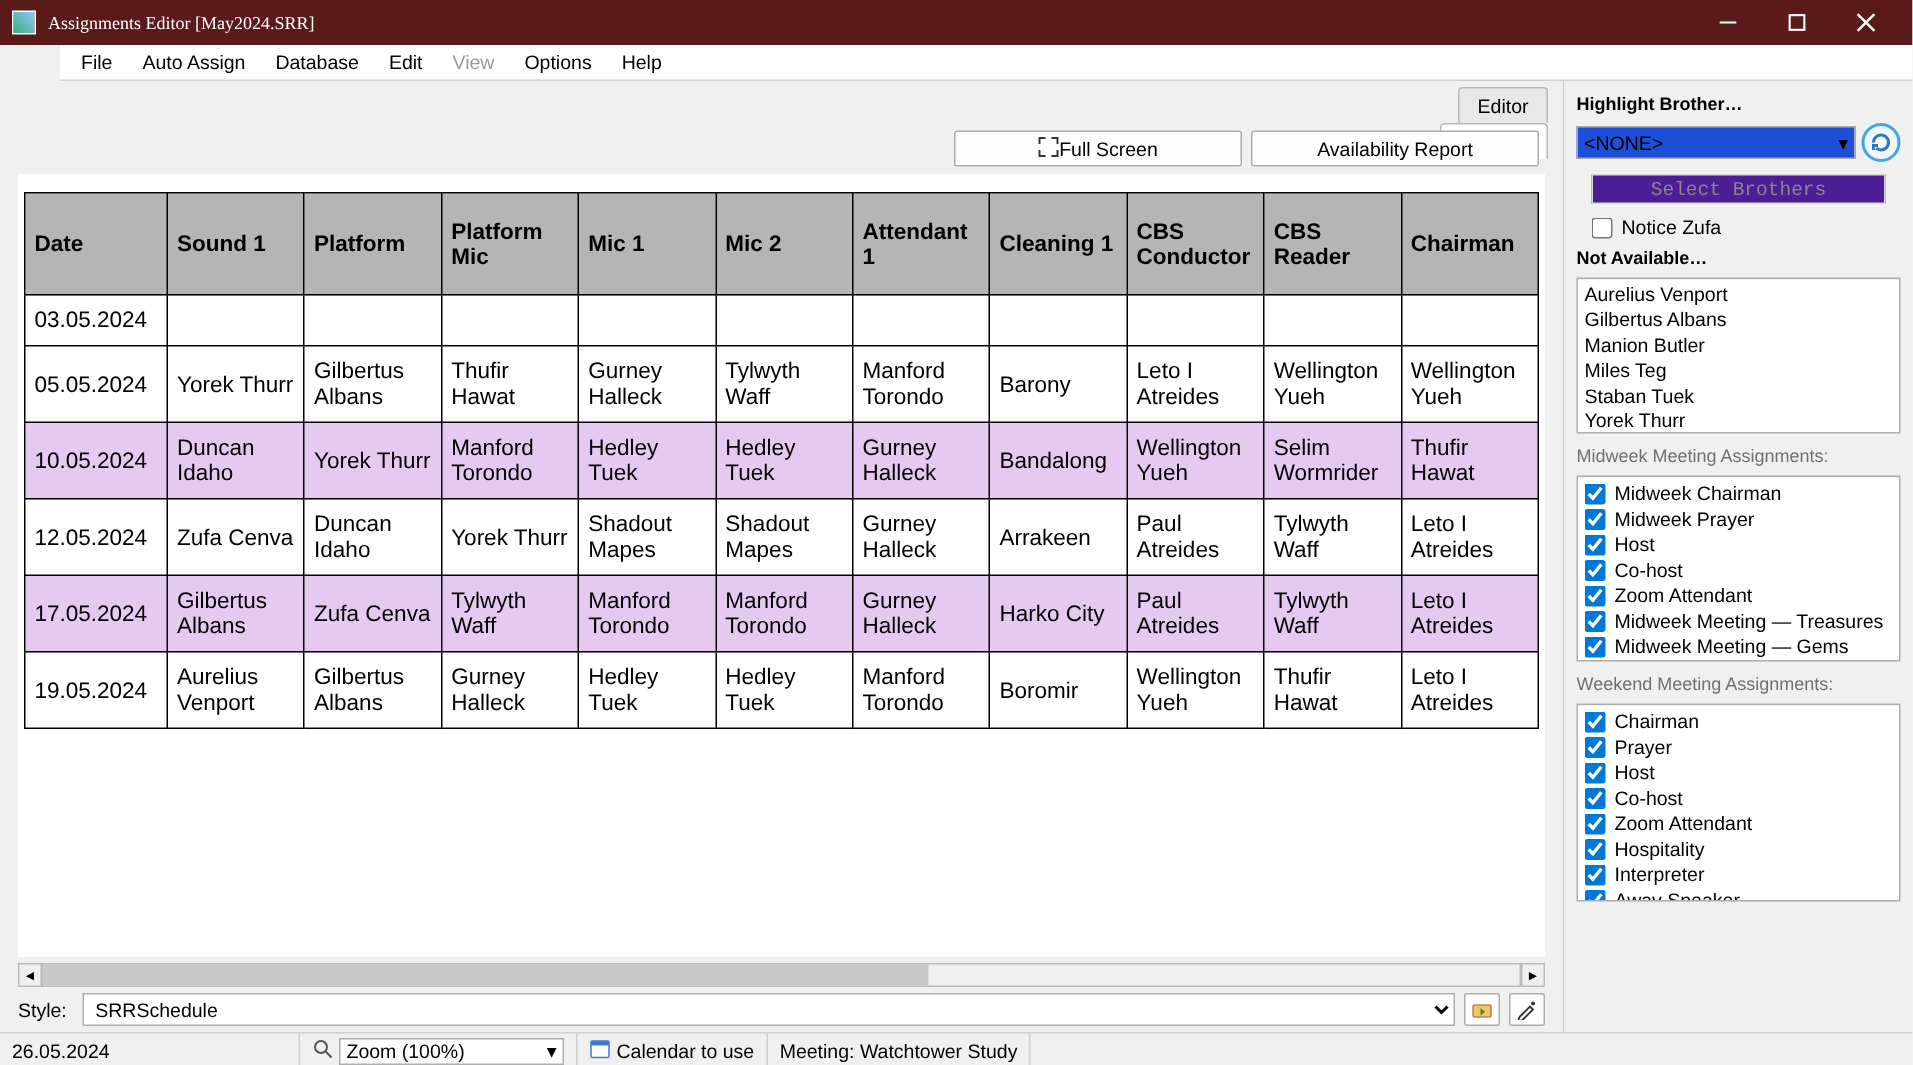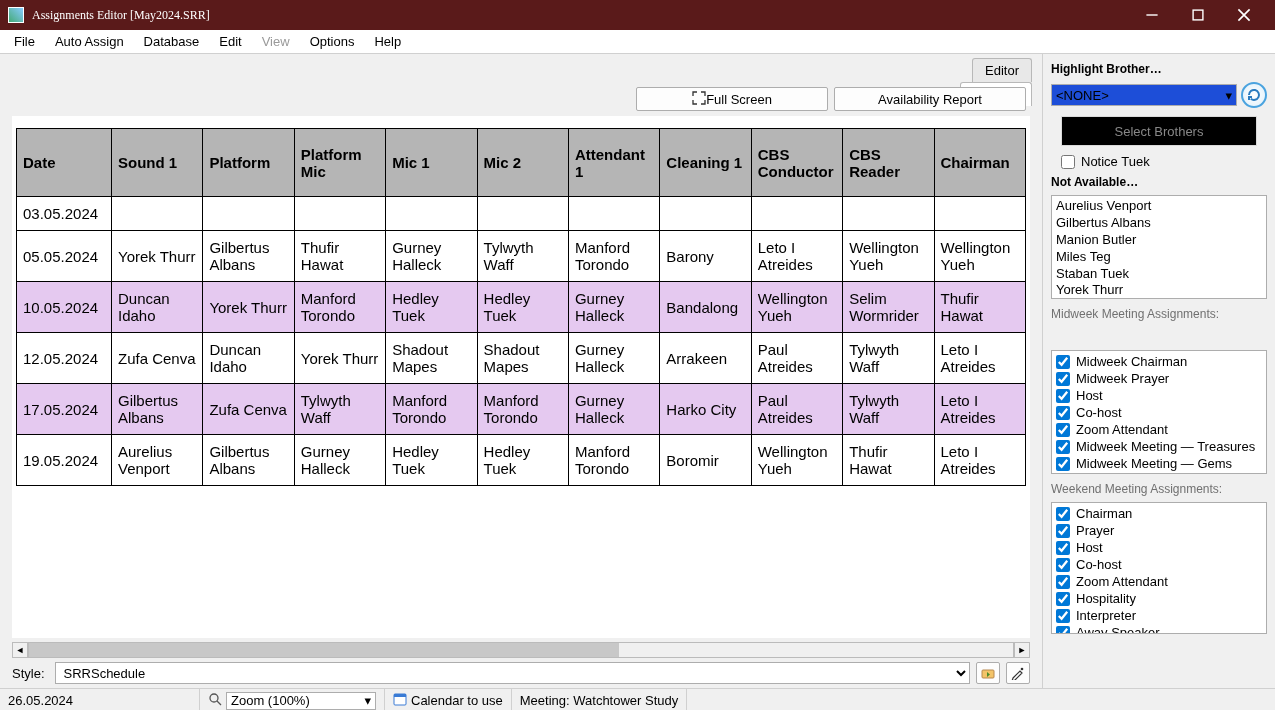--- a/index.html
+++ b/index.html
@@ -6,21 +6,21 @@
 html, body { width: 1275px; height: 710px; background: #f0f0f0; }
 
 
 .titlebar { height: 30px; background: #5a1a1a; color: #fff; display: flex; align-items: center; padding: 0 8px; }
 .titlebar .app-icon { width: 16px; height: 16px; background: linear-gradient(45deg,#4a7,#8cf); margin-right: 8px; border: 1px solid #fff; }
 .titlebar .title { flex: 1; font-size: 12px; font-family: Liberation Serif, serif; }
 .titlebar .win-btns { display: flex; }
 .titlebar .win-btn { width: 46px; height: 30px; display: flex; align-items: center; justify-content: center; color: #fff; cursor: pointer; }
 
 
-.menubar { height: 24px; background: #fff; border-bottom: 1px solid #d0d0d0; display: flex; align-items: center; padding: 0 4px; }
+.menubar { height: 24px; background: #fff; border-bottom: 1px solid #d0d0d0; display: flex; align-items: center; padding: 0 4px; margin-left: 40px; }
 .menubar .menu-item { padding: 2px 10px; cursor: pointer; }
 .menubar .menu-item.disabled { color: #9a9a9a; cursor: default; }
 
 
 .content { display: flex; height: calc(100% - 30px - 24px - 22px); }
 
 
 .left { flex: 1; display: flex; flex-direction: column; border-right: 1px solid #d0d0d0; background: #f0f0f0; }
 
 .tabs-row { height: 28px; display: flex; align-items: flex-end; padding: 4px 8px 0 8px; flex-direction: column; }
@@ -53,29 +53,29 @@
 .style-row label { margin-right: 4px; }
 .style-select { flex: 1; height: 22px; border: 1px solid #adadad; background: #fff; padding: 0 4px; }
 .icon-btn { width: 24px; height: 22px; border: 1px solid #adadad; background: #fdfdfd; display: flex; align-items: center; justify-content: center; cursor: pointer; border-radius: 2px; }
 
 
 .right { width: 232px; background: #f0f0f0; padding: 8px; display: flex; flex-direction: column; gap: 6px; overflow: hidden; }
 .right .heading { font-weight: 600; font-size: 12px; }
 .combo-row { display: flex; align-items: center; gap: 4px; }
 .combo { flex: 1; height: 22px; border: 1px solid #adadad; background: #1d4ed8; display: flex; align-items: center; justify-content: space-between; padding: 0 4px; cursor: pointer; }
 .refresh-btn { width: 26px; height: 26px; border: 2px solid #4aa3df; border-radius: 50%; display: flex; align-items: center; justify-content: center; color: #2a7bbf; cursor: pointer; background: radial-gradient(#fff,#dff0fb); }
-.select-brothers { height: 30px; border: 1px solid #dadada; background: #000000; color: #888; display: flex; align-items: center; justify-content: center; margin: 2px 10px; }
+.select-brothers { height: 20px; border: 1px solid #dadada; background: #4c1d95; color: #888; display: flex; align-items: center; justify-content: center; margin: 2px 10px; font-family: Liberation Mono, monospace; }
 .chk-row { display: flex; align-items: center; gap: 6px; padding-left: 10px; }
 .chk-row input { width: 14px; height: 14px; }
 .listbox { border: 1px solid #adadad; background: #fff; height: 104px; padding: 2px 4px; overflow: auto; font-size: 12.5px; line-height: 1.3; }
 .section-label { color: #707070; font-size: 12px; margin-top: 2px; }
 .checklist { border: 1px solid #adadad; background: #fff; overflow-y: scroll; font-size: 12.5px; padding: 2px; }
 .checklist .item { display: flex; align-items: center; gap: 6px; padding: 1px 2px; }
 .checklist input[type=checkbox] { width: 14px; height: 14px; accent-color: #0078d7; }
-#midweek-list { height: 124px; margin-top: 23px; }
+#midweek-list { height: 124px; }
 #weekend-list { height: 132px; }
 
 
 .statusbar { height: 24px; background: #f0f0f0; border-top: 1px solid #d0d0d0; display: flex; align-items: center; font-size: 12px; }
 .status-cell { padding: 0 8px; border-right: 1px solid #d0d0d0; display: flex; align-items: center; height: 100%; gap: 4px; }
 .status-cell:first-child { width: 200px; }
 .zoom-box { border: 1px solid #adadad; background: #fff; height: 18px; width: 150px; display: flex; align-items: center; justify-content: space-between; padding: 0 4px; }
 
 svg.icon { width: 14px; height: 14px; }
 </style>
@@ -273,21 +273,21 @@
       <div class="refresh-btn">
         <svg viewBox="0 0 16 16" width="16" height="16">
             <path d="M3 8a5 5 0 1 1 1.8 3.8" fill="none" stroke="#2a7bbf" stroke-width="2"></path>
             <path d="M3 13v-3h3" fill="none" stroke="#2a7bbf" stroke-width="2"></path>
           </svg>
       </div>
     </div>
     <div class="select-brothers">Select Brothers</div>
     <div class="chk-row">
       <input type="checkbox" style="">
-      <span>Notice Tuek</span>
+      <span>Notice Zufa</span>
     </div>
 
     <div class="heading">Not Available…</div>
     <div class="listbox" id="na-list">
         <div>Aurelius Venport</div>
         <div>Gilbertus Albans</div>
         <div>Manion Butler</div>
         <div>Miles Teg</div>
         <div>Staban Tuek</div>
         <div>Yorek Thurr</div>

